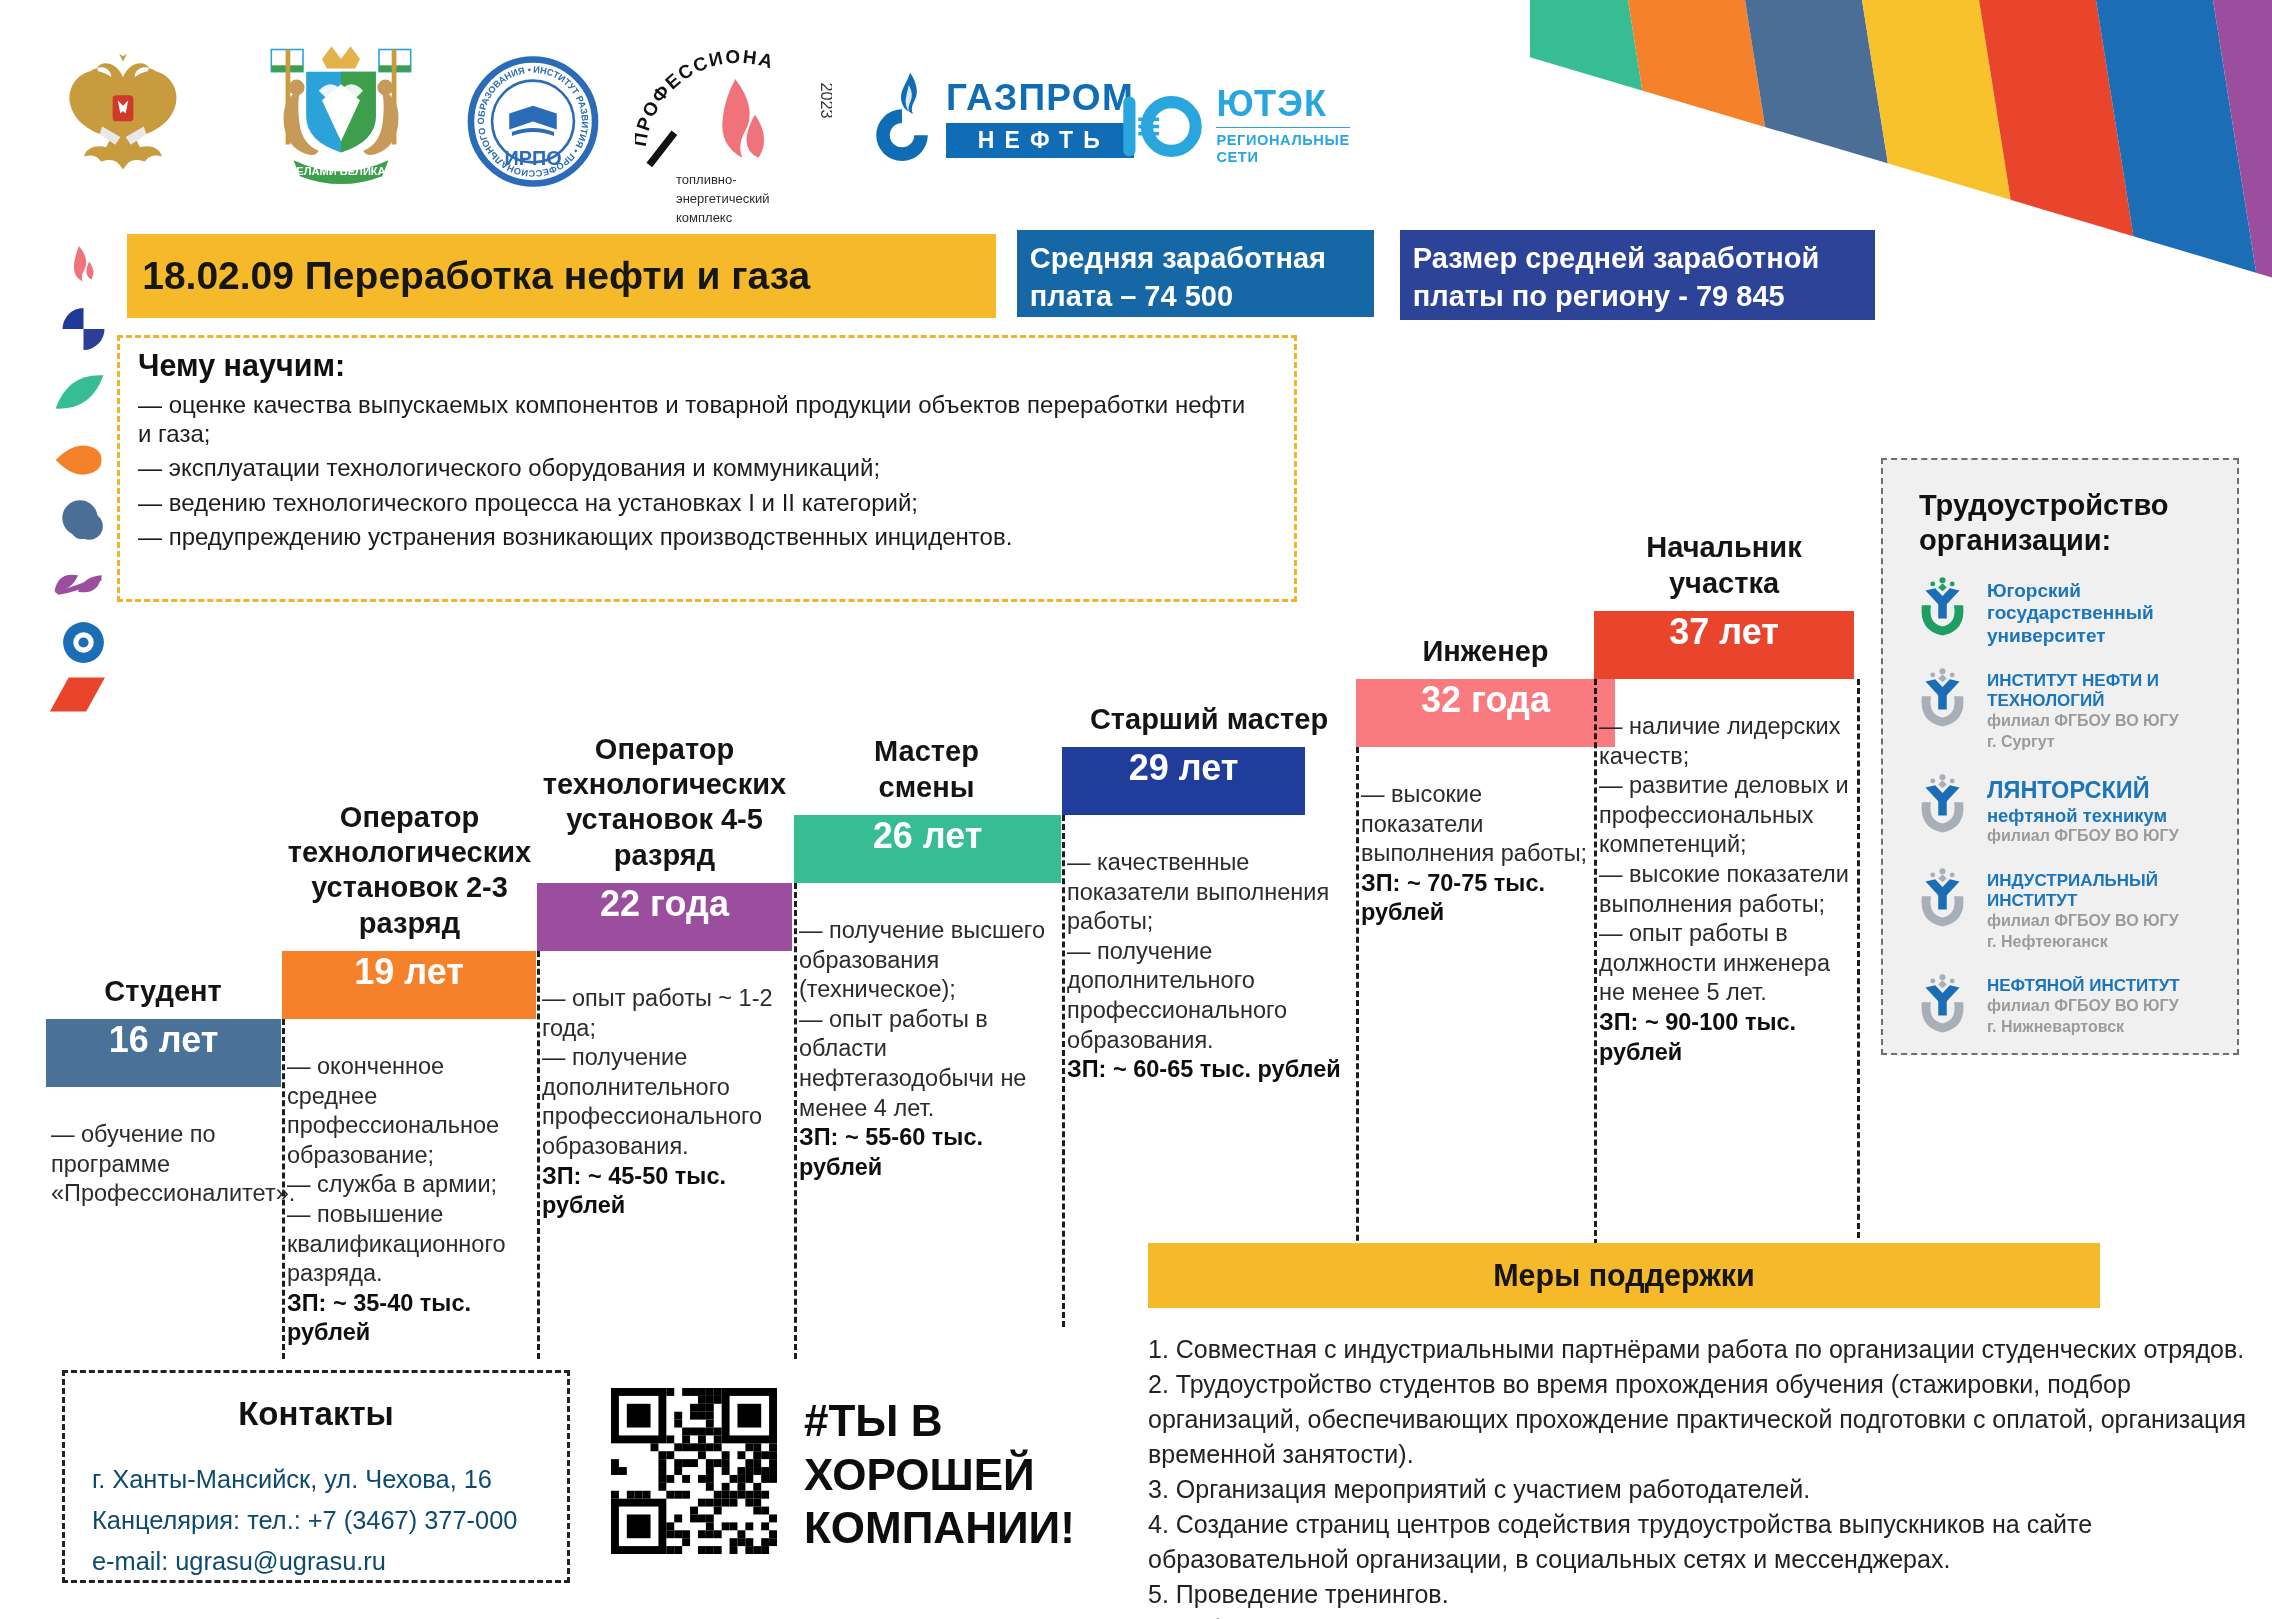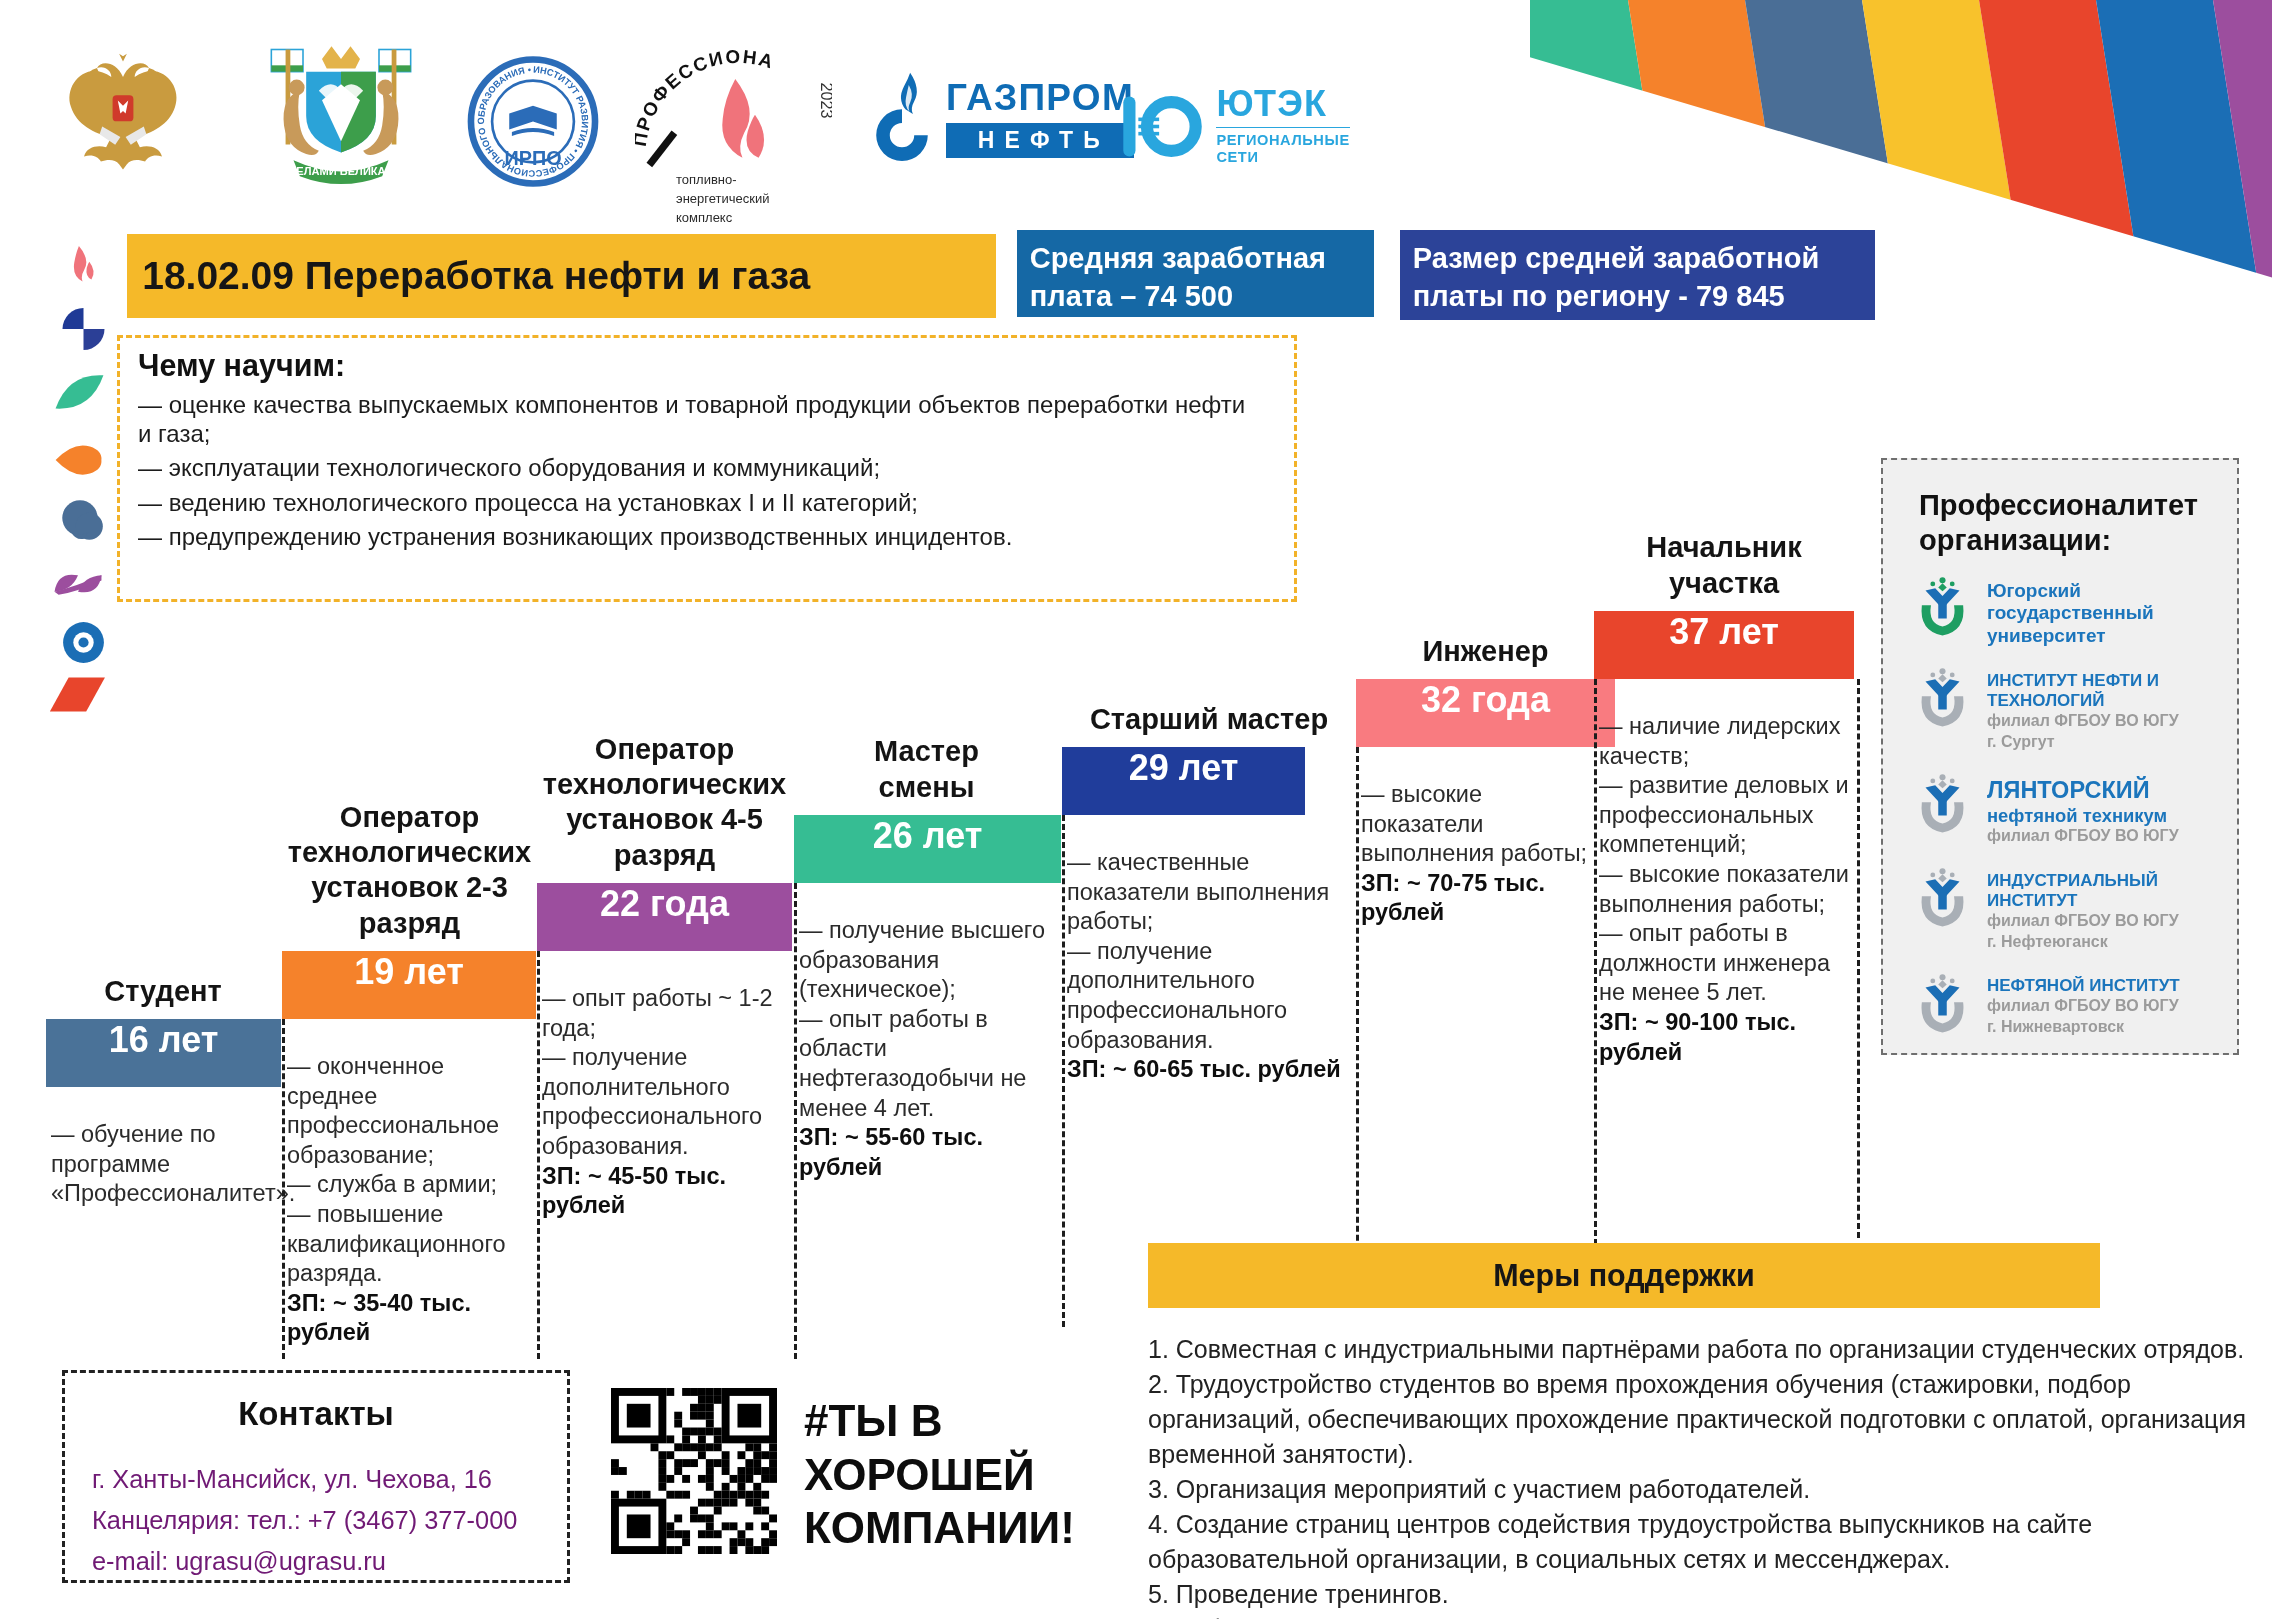--- a/index.html
+++ b/index.html
@@ -54,21 +54,21 @@
   
   #support-bar{position:absolute;left:1148px;top:1243px;width:952px;height:65px;background:#F5B929;
                display:flex;align-items:center;justify-content:center;}
   #support-bar .t{font-size:30.5px;font-weight:bold;color:#161616;}
   #support-list{position:absolute;left:1148px;top:1332px;width:1115px;font-size:25px;line-height:1.4;color:#222;}
 
   
   #contacts-box{position:absolute;left:62px;top:1370px;width:508px;height:213px;
                 border:3.2px dashed #222;box-sizing:border-box;}
   #contacts-title{position:absolute;left:0;top:21.6px;width:100%;text-align:center;font-size:33px;font-weight:bold;color:#111;}
-  #contacts-lines{position:absolute;left:27px;top:86px;width:457px;font-size:25.4px;line-height:1.62;color:#701a75;}
+  #contacts-lines{position:absolute;left:27px;top:86px;width:457px;font-size:25.4px;line-height:1.62;color:#0c4a6e;}
 
   #qr{position:absolute;left:611px;top:1388px;width:166px;height:166px;}
   #hashtag{position:absolute;left:804px;top:1394px;font-size:44px;font-weight:bold;line-height:1.22;color:#0d0d0d;}
 
   
   .logo{position:absolute;}
   .gaz-text{display:flex;flex-direction:column;justify-content:center;}
   .gaz-word{font-size:37px;font-weight:bold;color:#0F6CB5;letter-spacing:1.3px;}
   .gaz-neft{margin-top:3.8px;background:#0F6CB5;color:#fff;font-weight:bold;font-size:23px;
             letter-spacing:10.2px;padding:3.8px 6.3px 3.8px 14px;text-align:center;}
@@ -308,21 +308,21 @@
       <div class="sep" style="left: 282px; top: 1019px; height: 340px;"></div>
       <div class="sep" style="left: 537px; top: 951px; height: 408px;"></div>
       <div class="sep" style="left: 794px; top: 883px; height: 476px;"></div>
       <div class="sep" style="left: 1062px; top: 815px; height: 512px;"></div>
       <div class="sep" style="left: 1356px; top: 747px; height: 548px;"></div>
       <div class="sep" style="left: 1594px; top: 679px; height: 584px;"></div>
       <div class="sep" style="left: 1857px; top: 679px; height: 559px;"></div>
     </div>
 
   <div id="edu-panel">
-    <div id="edu-title">Профессионалитет организации:</div>
+    <div id="edu-title">Трудоустройство организации:</div>
     <div id="org-list">
         <div class="org-row">
           <div class="org-logo"><svg viewBox="0 0 100 112" width="61" height="68">
     <circle cx="50" cy="7" r="5" fill="#1E9E62"></circle>
               <circle cx="34" cy="13" r="4" fill="#1E9E62"></circle>
               <circle cx="66" cy="13" r="4" fill="#1E9E62"></circle>
     <path d="M50 12 l7 7 -7 6 -7 -6z" fill="#1E9E62"></path>
     <path d="M22 24 l16 -4 12 13 12 -13 16 4 -24 26 -8 0z" fill="#1B6EB5"></path>
     <rect x="43" y="42" width="14" height="28" fill="#1B6EB5"></rect>
     <path d="M16 48 q-5 42 34 50 q39 -8 34 -50 l-15 0 q5 30 -19 35 q-24 -5 -19 -35z" fill="#1E9E62"></path>

